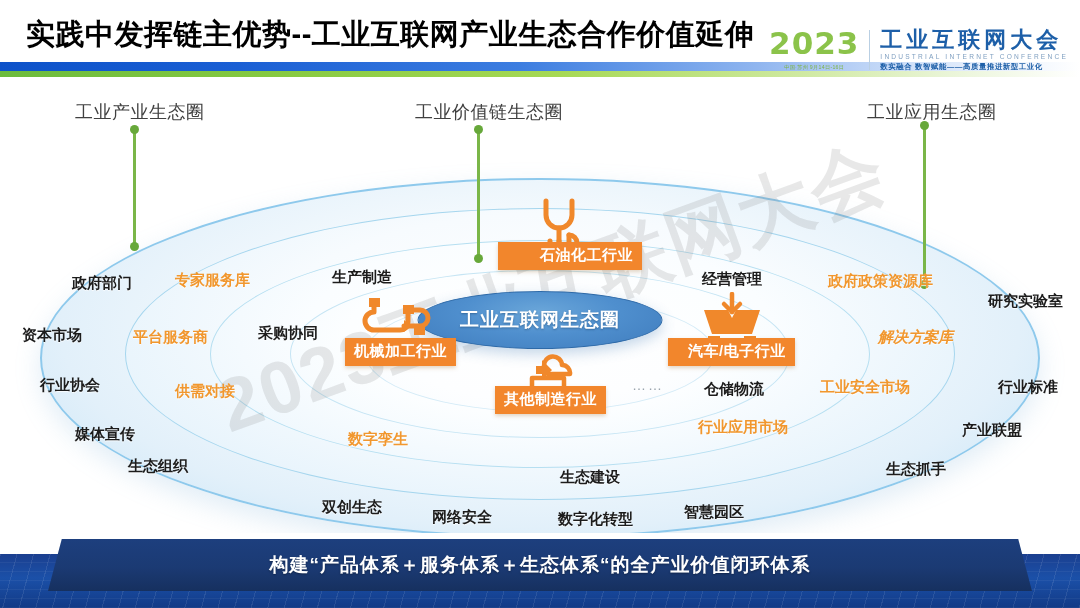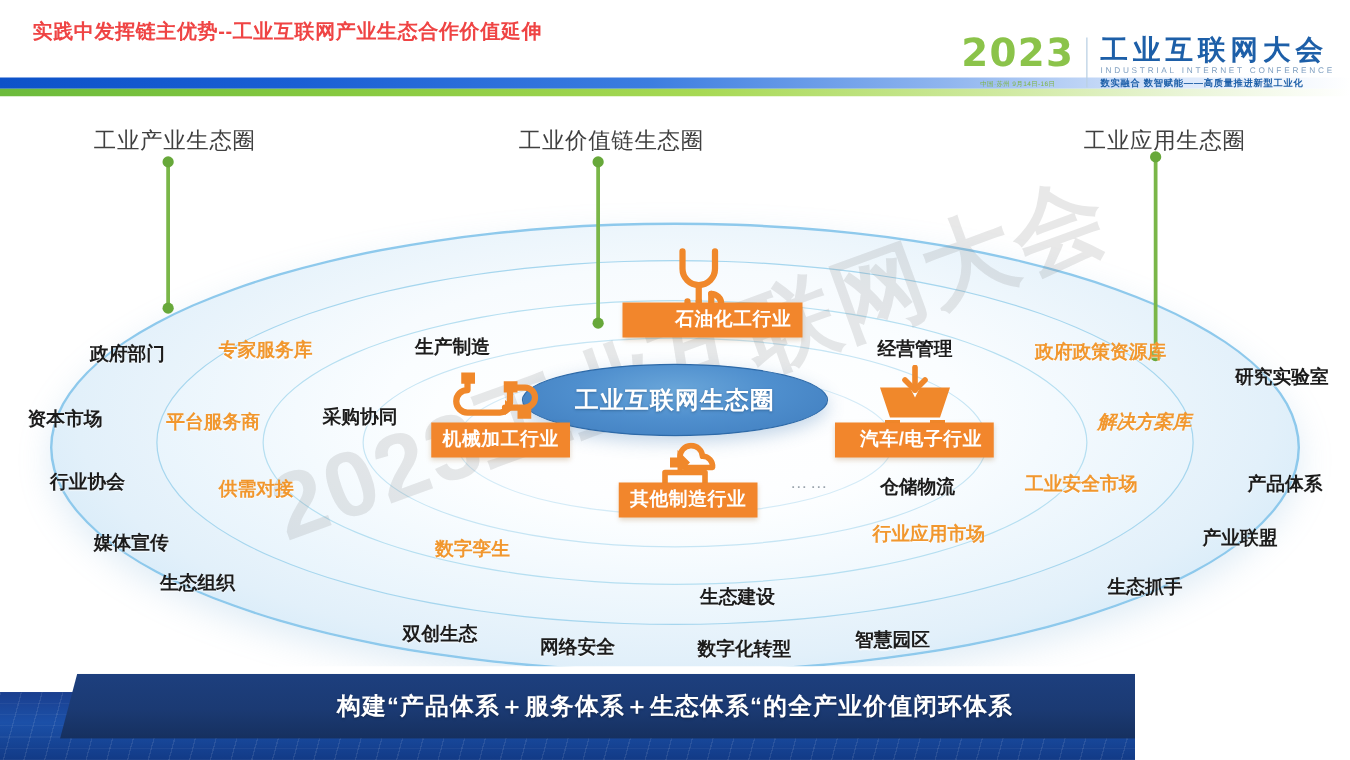--- a/index.html
+++ b/index.html
@@ -16,22 +16,22 @@
     overflow: hidden;
   }
 
   
   .header {
     position: absolute; left: 0; top: 0; width: 1080px; height: 90px;
     background: #ffffff;
   }
   .header-title {
     position: absolute; left: 26px; top: 15px;
-    font-size: 16px; font-weight: bold; letter-spacing: 0.5px;
-    color: #ef4444;
+    font-size: 29px; font-weight: bold; letter-spacing: 0.5px;
+    color: #000000;
     white-space: nowrap;
   }
   .rule-blue {
     position: absolute; left: 0; top: 62px; width: 1080px; height: 9px;
     background: linear-gradient(to right,#0d52c9 0%, #1a5fd4 22%, #3c7de0 48%, #8fb5ef 70%, #d7e5fa 86%, #ffffff 100%);
   }
   .rule-green {
     position: absolute; left: 0; top: 71px; width: 1080px; height: 6px;
     background: linear-gradient(to right,#6cbb3c 0%, #86c940 25%, #a7d954 52%, #cfe9a0 74%, #eaf5d8 88%, #ffffff 100%);
   }
@@ -160,21 +160,21 @@
     font-size: 15px; font-weight: bold;
     padding: 4px 9px 5px;
     white-space: nowrap;
     letter-spacing: .5px;
     box-shadow: 0 2px 4px rgba(150,90,20,.25);
   }
   .icon-box { position: absolute; }
 
   
   .banner-zone {
-    position: absolute; left: 0; bottom: 0; width: 908px; height: 75px;
+    position: absolute; left: 0; bottom: 0; width: 1080px; height: 75px;
     overflow: hidden;
     background: linear-gradient(to bottom, #ffffff 0%, #ffffff 28%, #1b3f8f 28%, #1b50a8 60%, #123a86 100%);
   }
   .banner-grid {
     position: absolute; left: 0; bottom: 0; width: 1080px; height: 54px;
     background:
       repeating-linear-gradient(105deg, rgba(255,255,255,.10) 0 1px, rgba(255,255,255,0) 1px 16px),
       repeating-linear-gradient(0deg, rgba(255,255,255,.055) 0 1px, rgba(255,255,255,0) 1px 9px);
     opacity: .9;
   }
@@ -255,21 +255,21 @@
     <div class="lbl lbl-black" style="left:40px; top:286px;">行业协会</div>
     <div class="lbl lbl-black" style="left:75px; top:335px;">媒体宣传</div>
     <div class="lbl lbl-black" style="left:128px; top:367px;">生态组织</div>
 
     <div class="lbl lbl-black" style="left:332px; top:178px;">生产制造</div>
     <div class="lbl lbl-black" style="left:258px; top:234px;">采购协同</div>
     <div class="lbl lbl-black" style="left:702px; top:180px;">经营管理</div>
     <div class="lbl lbl-black" style="left:704px; top:290px;">仓储物流</div>
 
     <div class="lbl lbl-black" style="left:988px; top:202px;">研究实验室</div>
-    <div class="lbl lbl-black" style="left:998px; top:288px;">产品体系</div>
+    <div class="lbl lbl-black" style="left:998px; top:288px;">行业标准</div>
     <div class="lbl lbl-black" style="left:962px; top:331px;">产业联盟</div>
     <div class="lbl lbl-black" style="left:886px; top:370px;">生态抓手</div>
 
     <div class="lbl lbl-black" style="left:322px; top:408px;">双创生态</div>
     <div class="lbl lbl-black" style="left:432px; top:418px;">网络安全</div>
     <div class="lbl lbl-black" style="left:560px; top:378px;">生态建设</div>
     <div class="lbl lbl-black" style="left:558px; top:420px;">数字化转型</div>
     <div class="lbl lbl-black" style="left:684px; top:413px;">智慧园区</div>
 
     <div class="lbl lbl-orange" style="left:175px; top:181px;">专家服务库</div>

